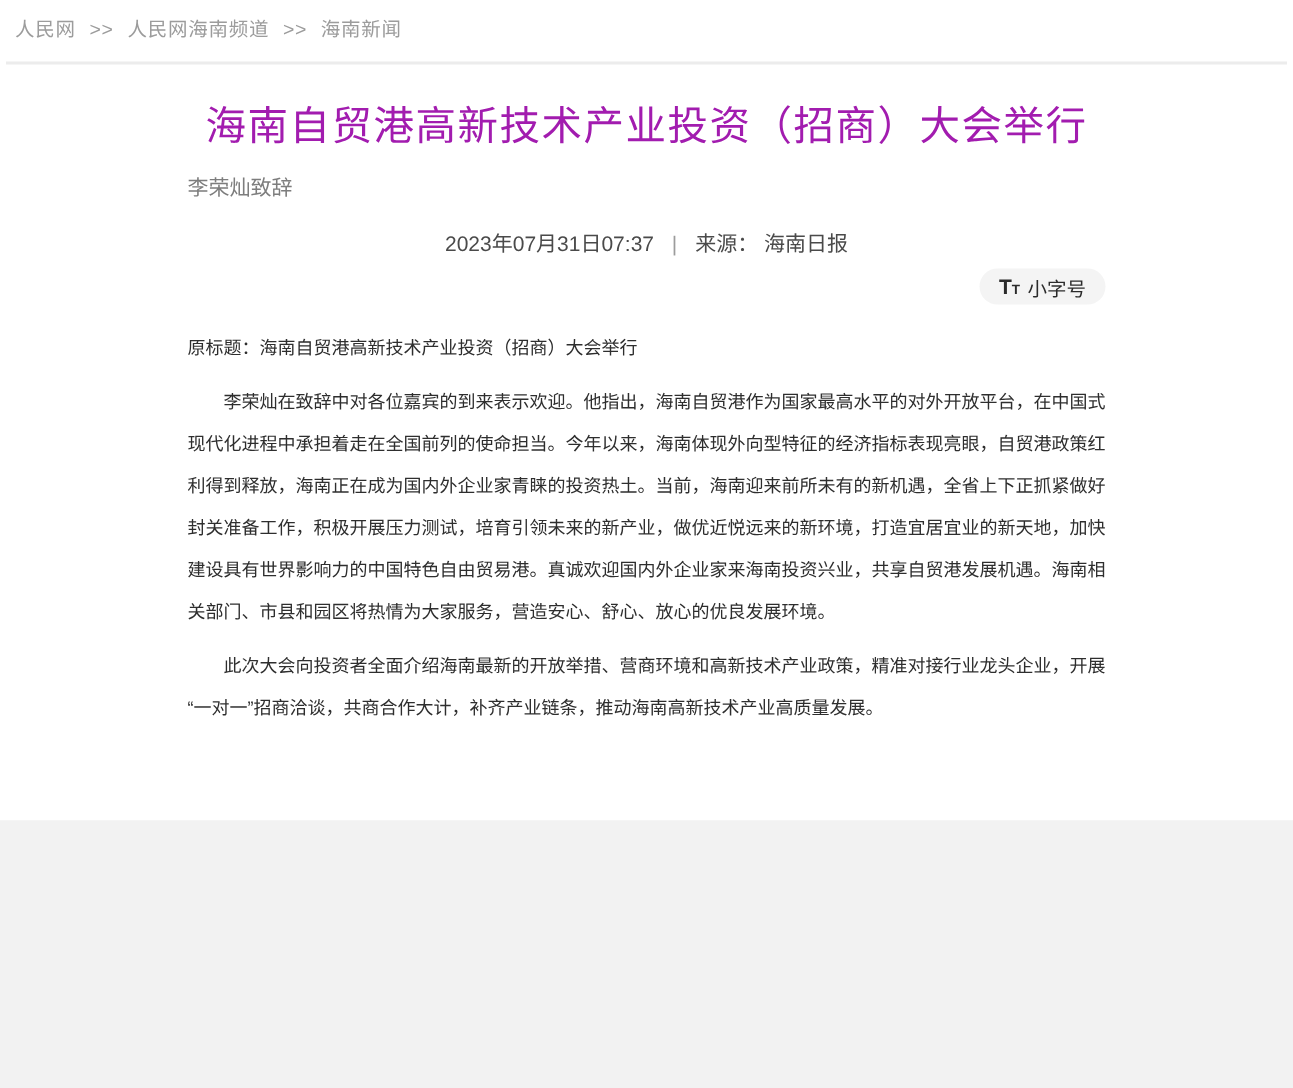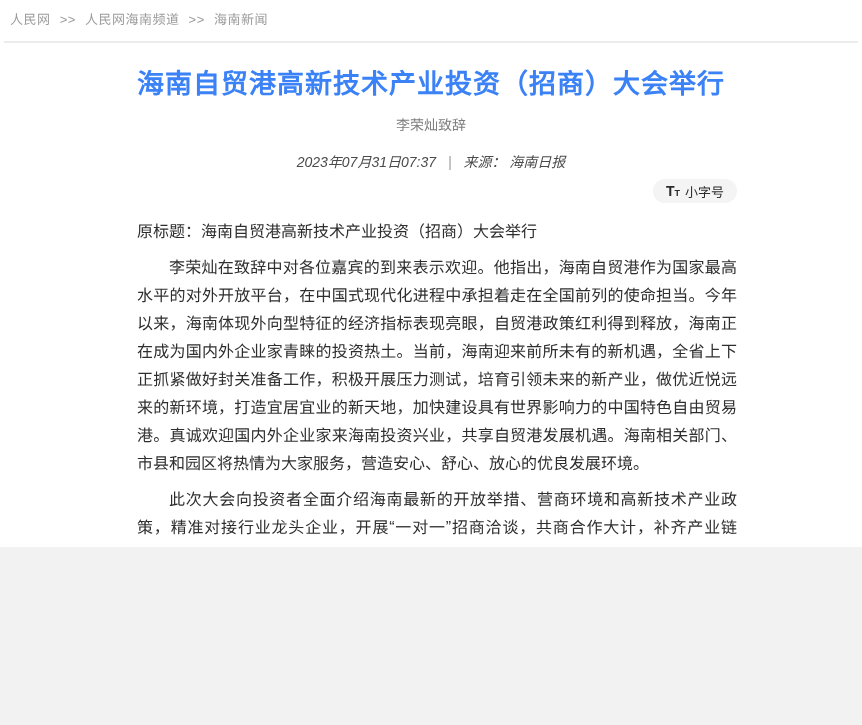--- a/index.html
+++ b/index.html
@@ -17,50 +17,49 @@
   .breadcrumb a { color: #9c9c9c; text-decoration: none; cursor: pointer; }
   .breadcrumb .sep { margin: 0 5px; color: #9c9c9c; }
   .top-rule {
     margin: 13px 4px 0 4px; height: 0;
     border-top: 2px solid #ececec;
   }
   
   .content { width: 612px; margin: 0 auto; }
   h1.article-title {
     margin: 25px 0 0 0; padding: 0;
-    font-size: 27px; line-height: 33px; font-weight: bold;
-    color: #3b82f6; text-align: center; letter-spacing: 1px;
+    font-size: 27px; line-height: 33px; font-weight: normal;
+    color: #a21caf; text-align: center; letter-spacing: 1px;
   }
   .article-subtitle {
-    margin-top: 13px; text-align: center;
+    margin-top: 13px; text-align: left;
     font-size: 14px; color: #7d7d7d;
   }
   .article-meta {
     margin-top: 17px; text-align: center;
-    font-size: 14px; color: #4a4a4a; font-style: italic;
+    font-size: 14px; color: #4a4a4a;
   }
   .article-meta .divider { margin: 0 8px; color: #9c9c9c; }
   
   .toolbar { margin-top: 8px; display: flex; justify-content: flex-end; }
   .font-size-btn {
     display: inline-flex; align-items: center; gap: 5px;
     height: 24px; padding: 0 13px;
     background: #f4f4f4; border: none; border-radius: 13px;
     font-size: 13px; color: #2b2b2b; cursor: pointer;
     font-family: "Liberation Sans", "DejaVu Sans", sans-serif;
   }
   .font-size-btn .tt { display: inline-flex; align-items: baseline; font-weight: bold; color: #2b2b2b; }
   .font-size-btn .tt .t-large { font-size: 14px; line-height: 1; }
   .font-size-btn .tt .t-small { font-size: 9px; line-height: 1; }
   
   .article-body {
     margin-top: 15px;
-    font-size: 16px; line-height: 28px; color: #2e2e2e;
+    font-size: 12px; line-height: 28px; color: #2e2e2e;
     text-align: justify;
-    margin-left: 12px;
   }
   .article-body p { margin: 8px 0; text-indent: 2em; }
   .article-body p.original-title { text-indent: 0; margin-top: 0; }
 </style>
 </head>
 <body>
 
 <div class="page">
 
   <div class="breadcrumb">

